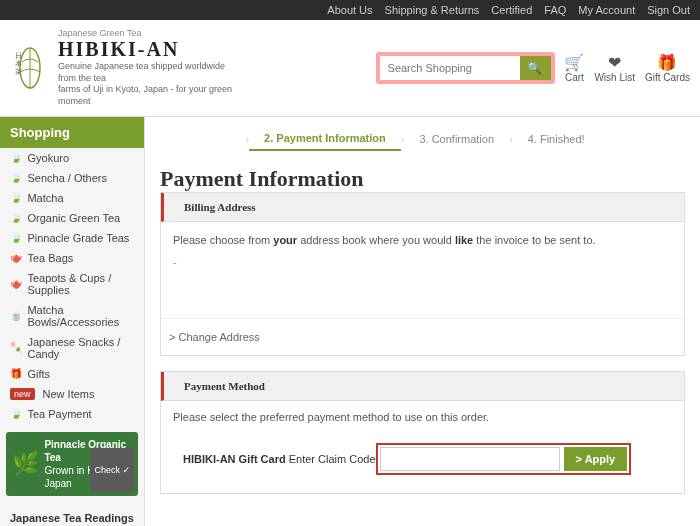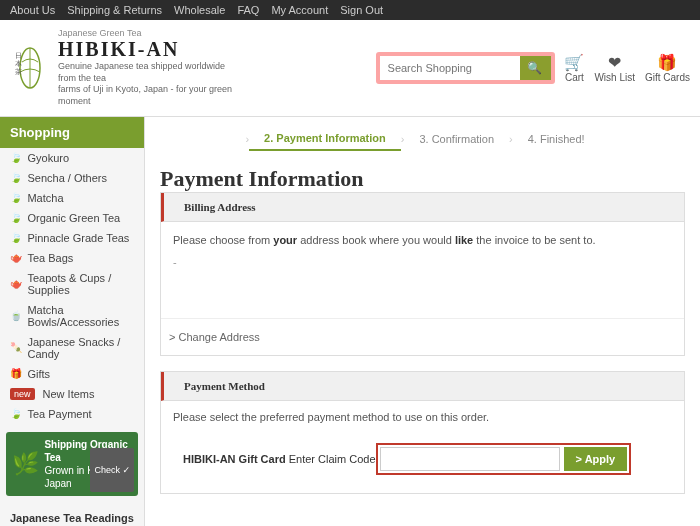--- a/index.html
+++ b/index.html
@@ -5,21 +5,21 @@
     * { margin: 0; padding: 0; box-sizing: border-box; }
     body { font-family: Arial, sans-serif; font-size: 12px; color: #333; background: #fff; width: 700px; overflow-x: hidden; }
 
     
     .top-nav {
       background: #2c2c2c;
       color: #ccc;
       font-size: 11px;
       padding: 4px 10px;
       display: flex;
-      justify-content: flex-start;
+      justify-content: flex-end;
       gap: 12px;
     }
     .top-nav a { color: #ccc; text-decoration: none; }
 
     .header {
       display: flex;
       align-items: center;
       padding: 8px 10px;
       background: #fff;
       border-bottom: 1px solid #ddd;
@@ -301,21 +301,21 @@
       cursor: pointer;
       font-weight: bold;
     }
   </style>
 </head>
 <body>
 
 <div class="top-nav">
   <a>About Us</a>
   <a>Shipping &amp; Returns</a>
-  <a>Wholesale</a>
+  <a>Certified</a>
   <a>FAQ</a>
   <a>My Account</a>
   <a>Sign Out</a>
 </div>
 
 <div class="header">
   <div class="logo-area">
     <div class="logo-icon">
       <svg width="36" height="48" viewBox="0 0 36 48">
         <ellipse cx="18" cy="24" rx="10" ry="20" fill="none" stroke="#7a9e2e" stroke-width="1.5"></ellipse>
@@ -404,21 +404,21 @@
       <span>New Items</span>
     </a>
     <a class="sidebar-item">
       <span class="leaf-icon">🍃</span>
       <span>Tea Payment</span>
     </a>
 
     <div class="certified-banner">
       <span style="font-size:22px;">🌿</span>
       <div class="cert-text">
-        <div style="font-weight:bold;">Shipping Organic Tea</div>
+        <div style="font-weight:bold;">Pinnacle Organic Tea</div>
         <div>Grown in Kyoto, Japan</div>
       </div>
       <div class="check-badge">Check ✓</div>
     </div>
 
     <div class="sidebar-section-title">Japanese Tea Readings</div>
 
   </div>
 
   <div class="content">

